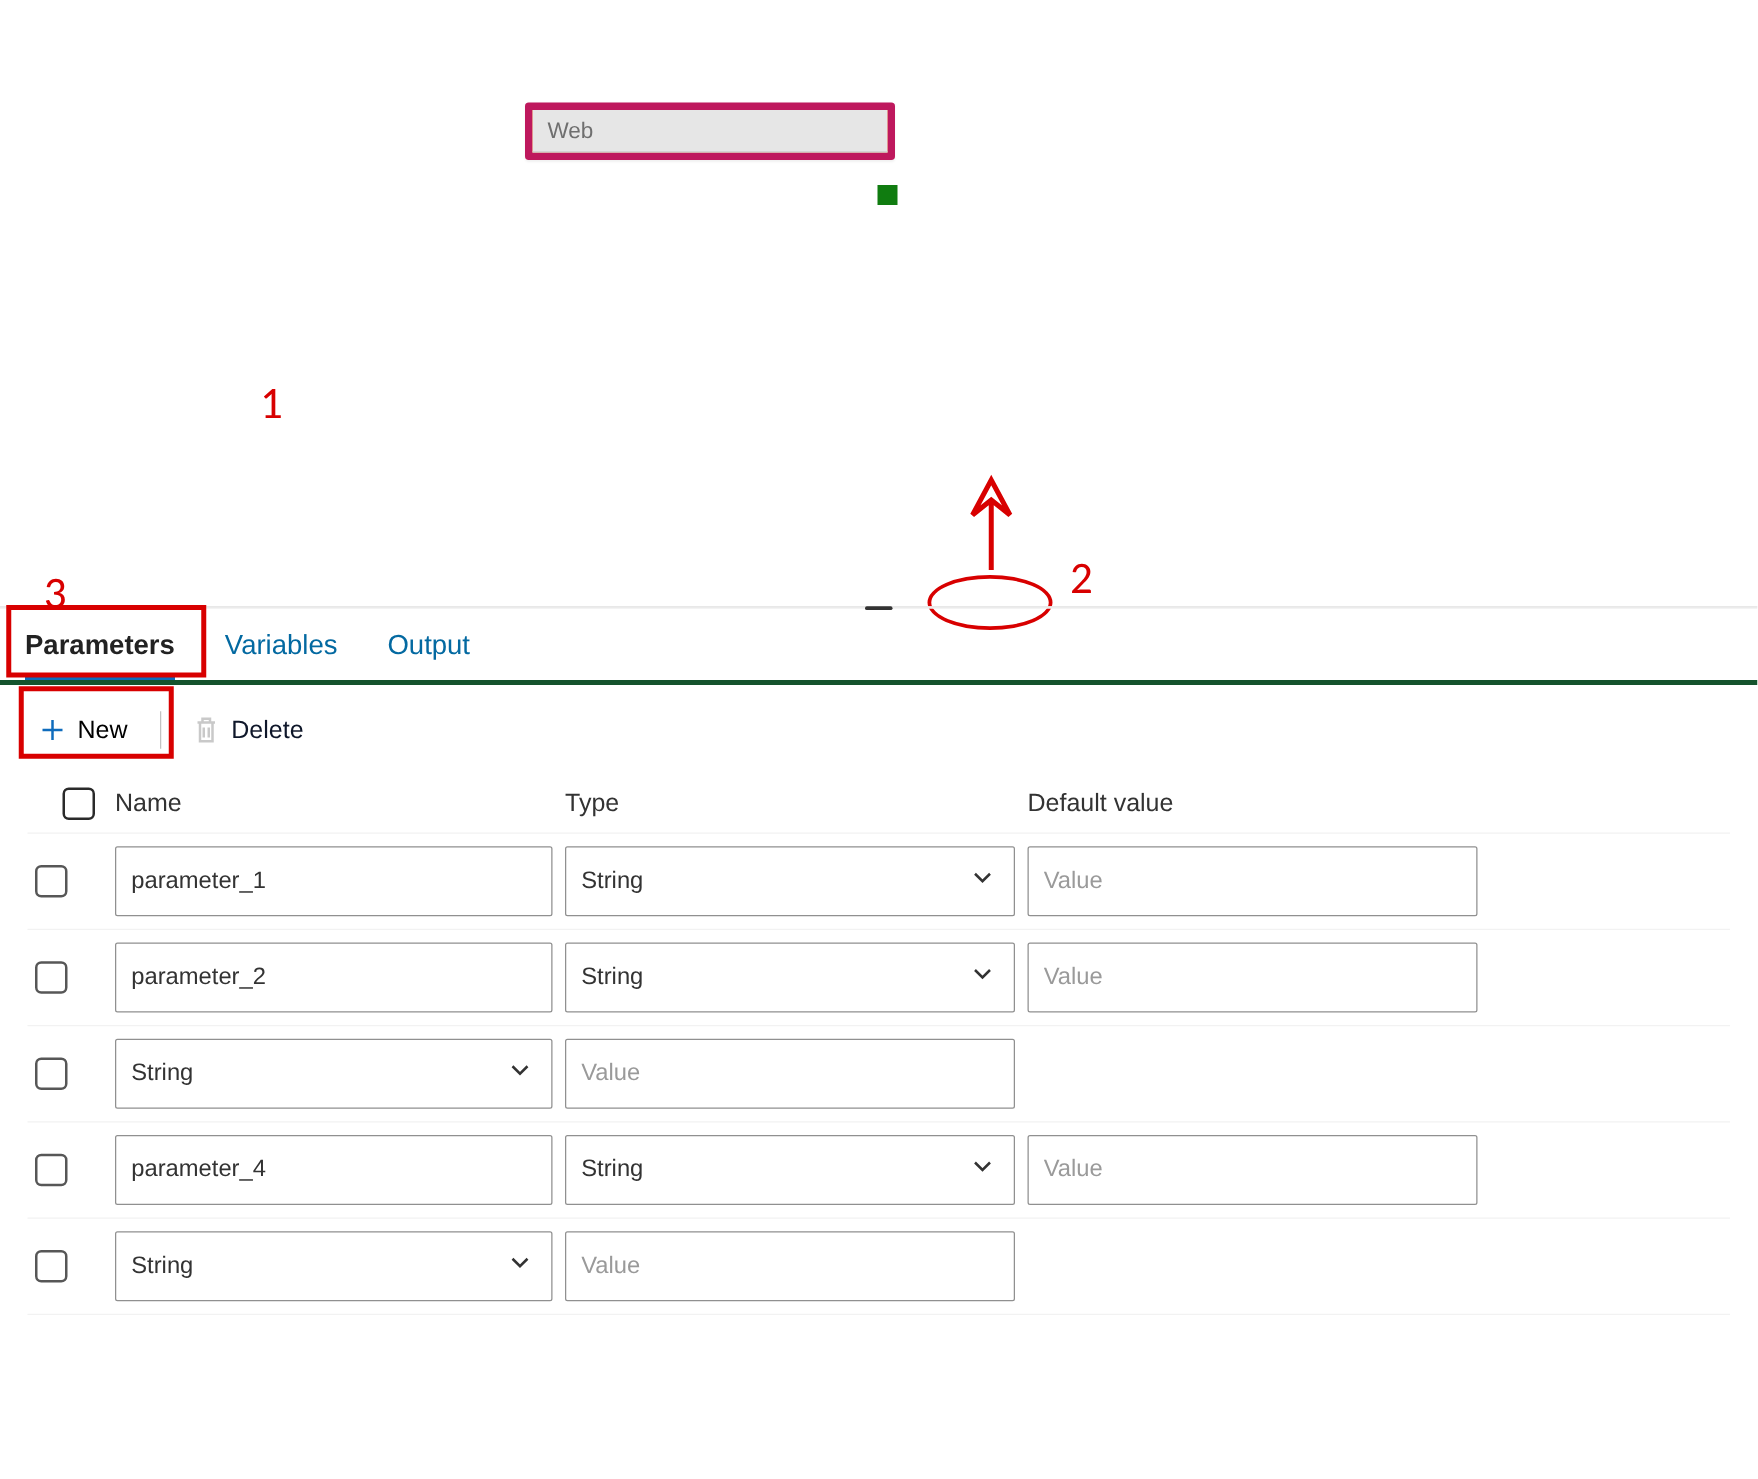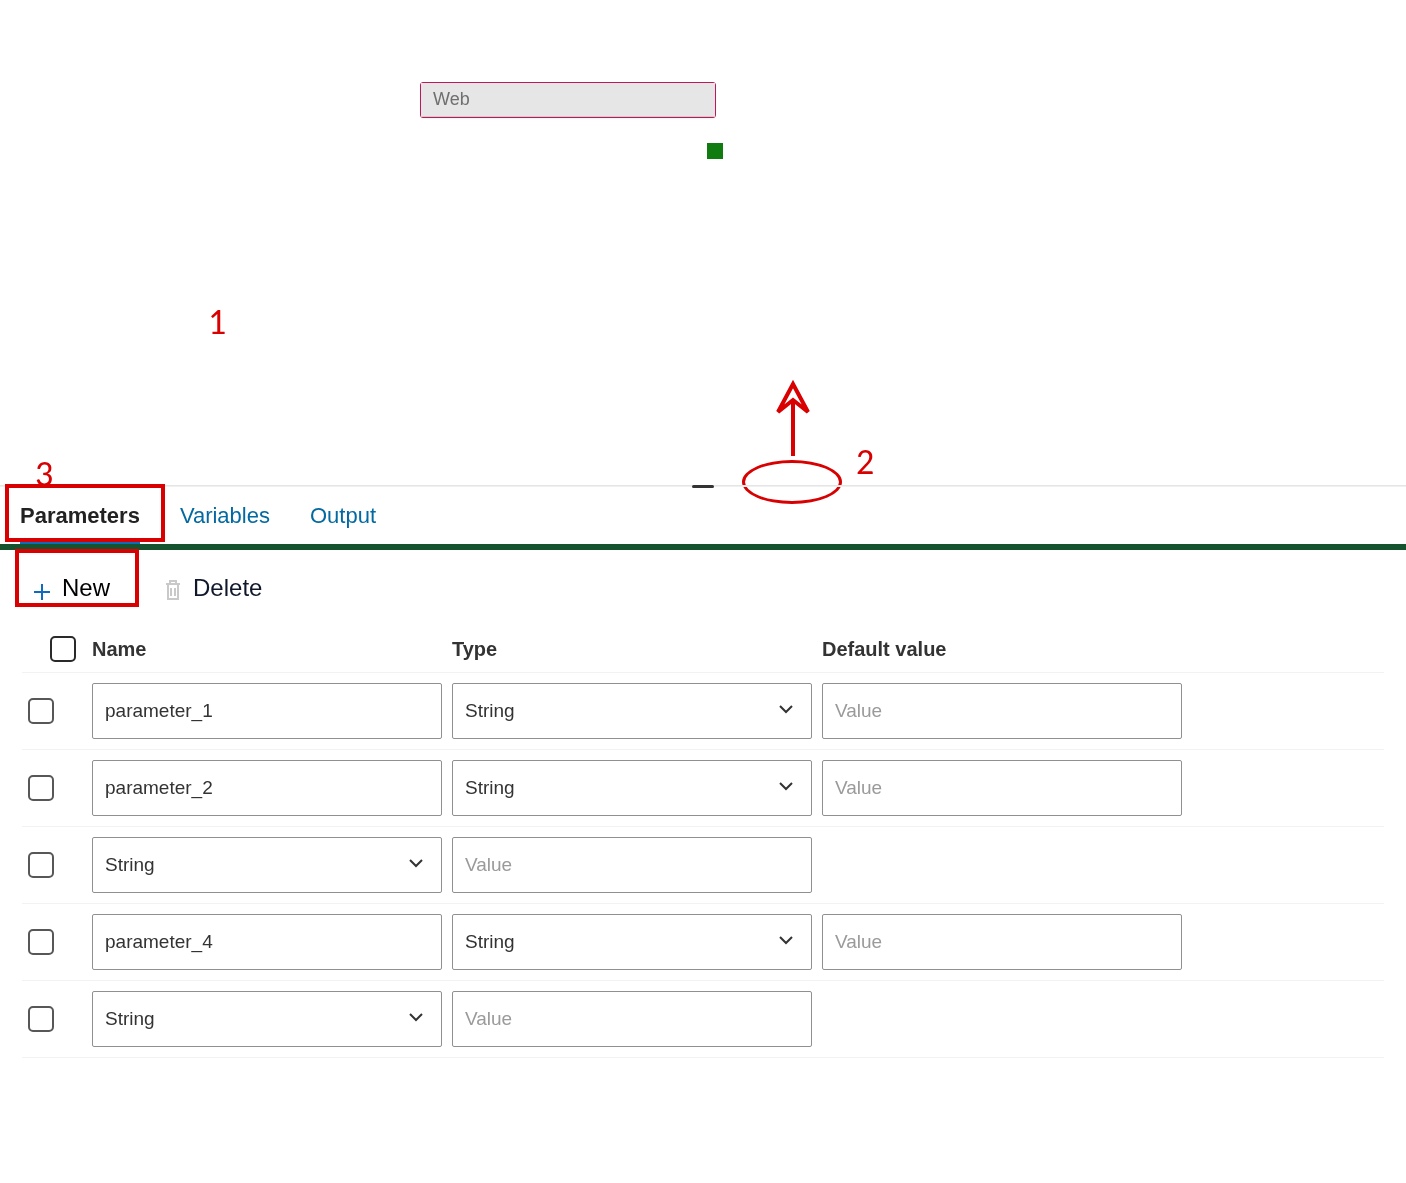--- a/index.html
+++ b/index.html
@@ -1,21 +1,21 @@
 <!DOCTYPE html>
 <html><head>
 <meta charset="utf-8">
 <style>
   * { box-sizing: border-box; font-family: "Segoe UI", Arial, sans-serif; }
   body { margin: 0; width: 1406px; background: #fff; color: #333; }
 
   .canvas-area { position: relative; height: 485px; }
   .activity-node {
     position: absolute; top: 82px; left: 420px; width: 296px;
-    border: 1px solid #be185d; border-radius: 3px;
+    border: 6px solid #be185d; border-radius: 3px;
     box-shadow: 0 1px 2px rgba(0,0,0,0.06);
     background: #f97316;
   }
   .activity-header {
     background: #e6e6e6; color: #6f6f6f; font-size: 18px;
     padding: 6px 12px; border-bottom: 1px solid #ccc;
   }
   .activity-body {
     display: flex; align-items: center; gap: 16px;
     padding: 18px 16px 22px 16px;
@@ -28,44 +28,44 @@
   }
 
   .panel-divider { position: relative; height: 2px; background: #f0f0f0; border-top:1px solid #e5e5e5; }
   .collapse-dash {
     position: absolute; left: 50%; top: -3px; transform: translateX(-50%);
     width: 28px; height: 6px; display: flex; align-items: center; justify-content: center;
     cursor: pointer;
   }
   .collapse-dash div { width: 22px; height: 3px; background: #333; border-radius: 2px; }
 
-  .tabs { display: flex; gap: 40px; padding: 16px 20px 0 20px; border-bottom: 6px solid #14532d; }
+  .tabs { display: flex; gap: 40px; padding: 16px 20px 0 20px; border-bottom: 4px solid #14532d; }
   .tab { font-size: 22px; color: #0369a1; padding-bottom: 12px; cursor: pointer; }
   .tab.active { font-weight: 600; color: #222; border-bottom: 3px solid #0f6cbd; }
 
   .toolbar { display: flex; align-items: center; gap: 12px; padding: 18px 22px; }
   .btn-new, .btn-delete {
-    display: flex; align-items: flex-end; gap: 10px; font-size: 24px;
+    display: flex; align-items: center; gap: 10px; font-size: 20px;
     padding: 6px 10px; border: none; background: transparent; cursor: pointer;
   }
   .btn-new svg { stroke: #0f6cbd; }
   .btn-delete { color: #0f172a; cursor: default; }
   .btn-delete svg { stroke: #c9c9c9; }
   .tool-sep { width: 1px; height: 30px; background: #c2c2c2; margin: 0 4px; }
 
   .table-wrap { padding: 0 22px; }
   .thead, .trow {
     display: grid;
     grid-template-columns: 60px 350px 360px 360px;
     align-items: center;
     gap: 10px;
     padding: 10px 0;
     border-bottom: 1px solid #f2f2f2;
   }
-  .thead { font-weight: 700; font-size: 20px; }
+  .thead { font-weight: 400; font-size: 20px; }
   .hcell-check { display: flex; justify-content: end; align-items: center; padding-right: 6px; }
 
   .cb {
     width: 26px; height: 26px; border: 2px solid #575757; border-radius: 5px; cursor: pointer; background: #fff;
   }
   .cb.hdr { border-color: #2a2a2a; }
   .cell-check { display:flex; justify-content:start; align-items:center; padding-left:6px; }
 
   .inp, .sel, .valinp {
     width: 100%; height: 56px; border: 1px solid #909090; border-radius: 2px;

